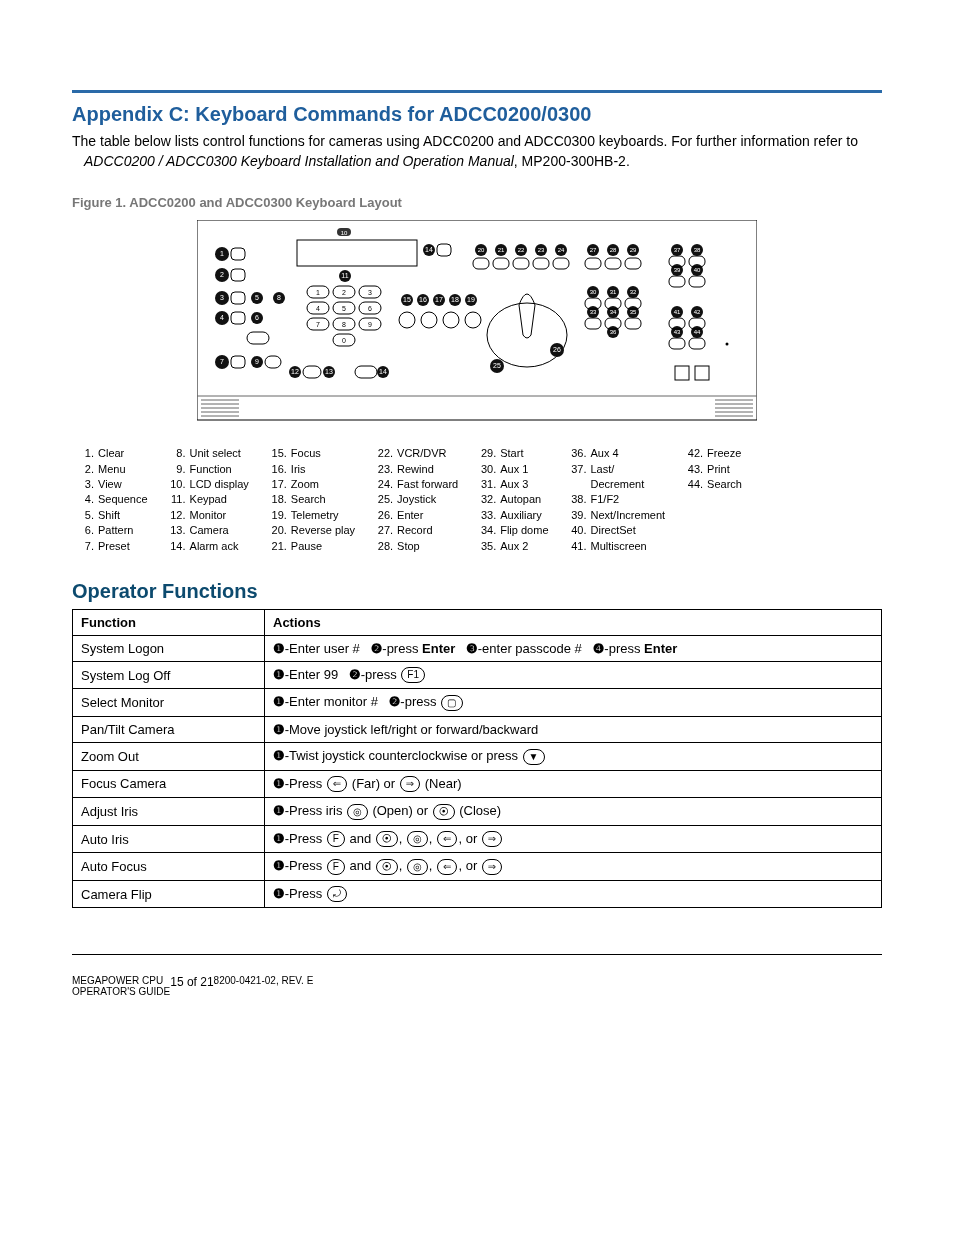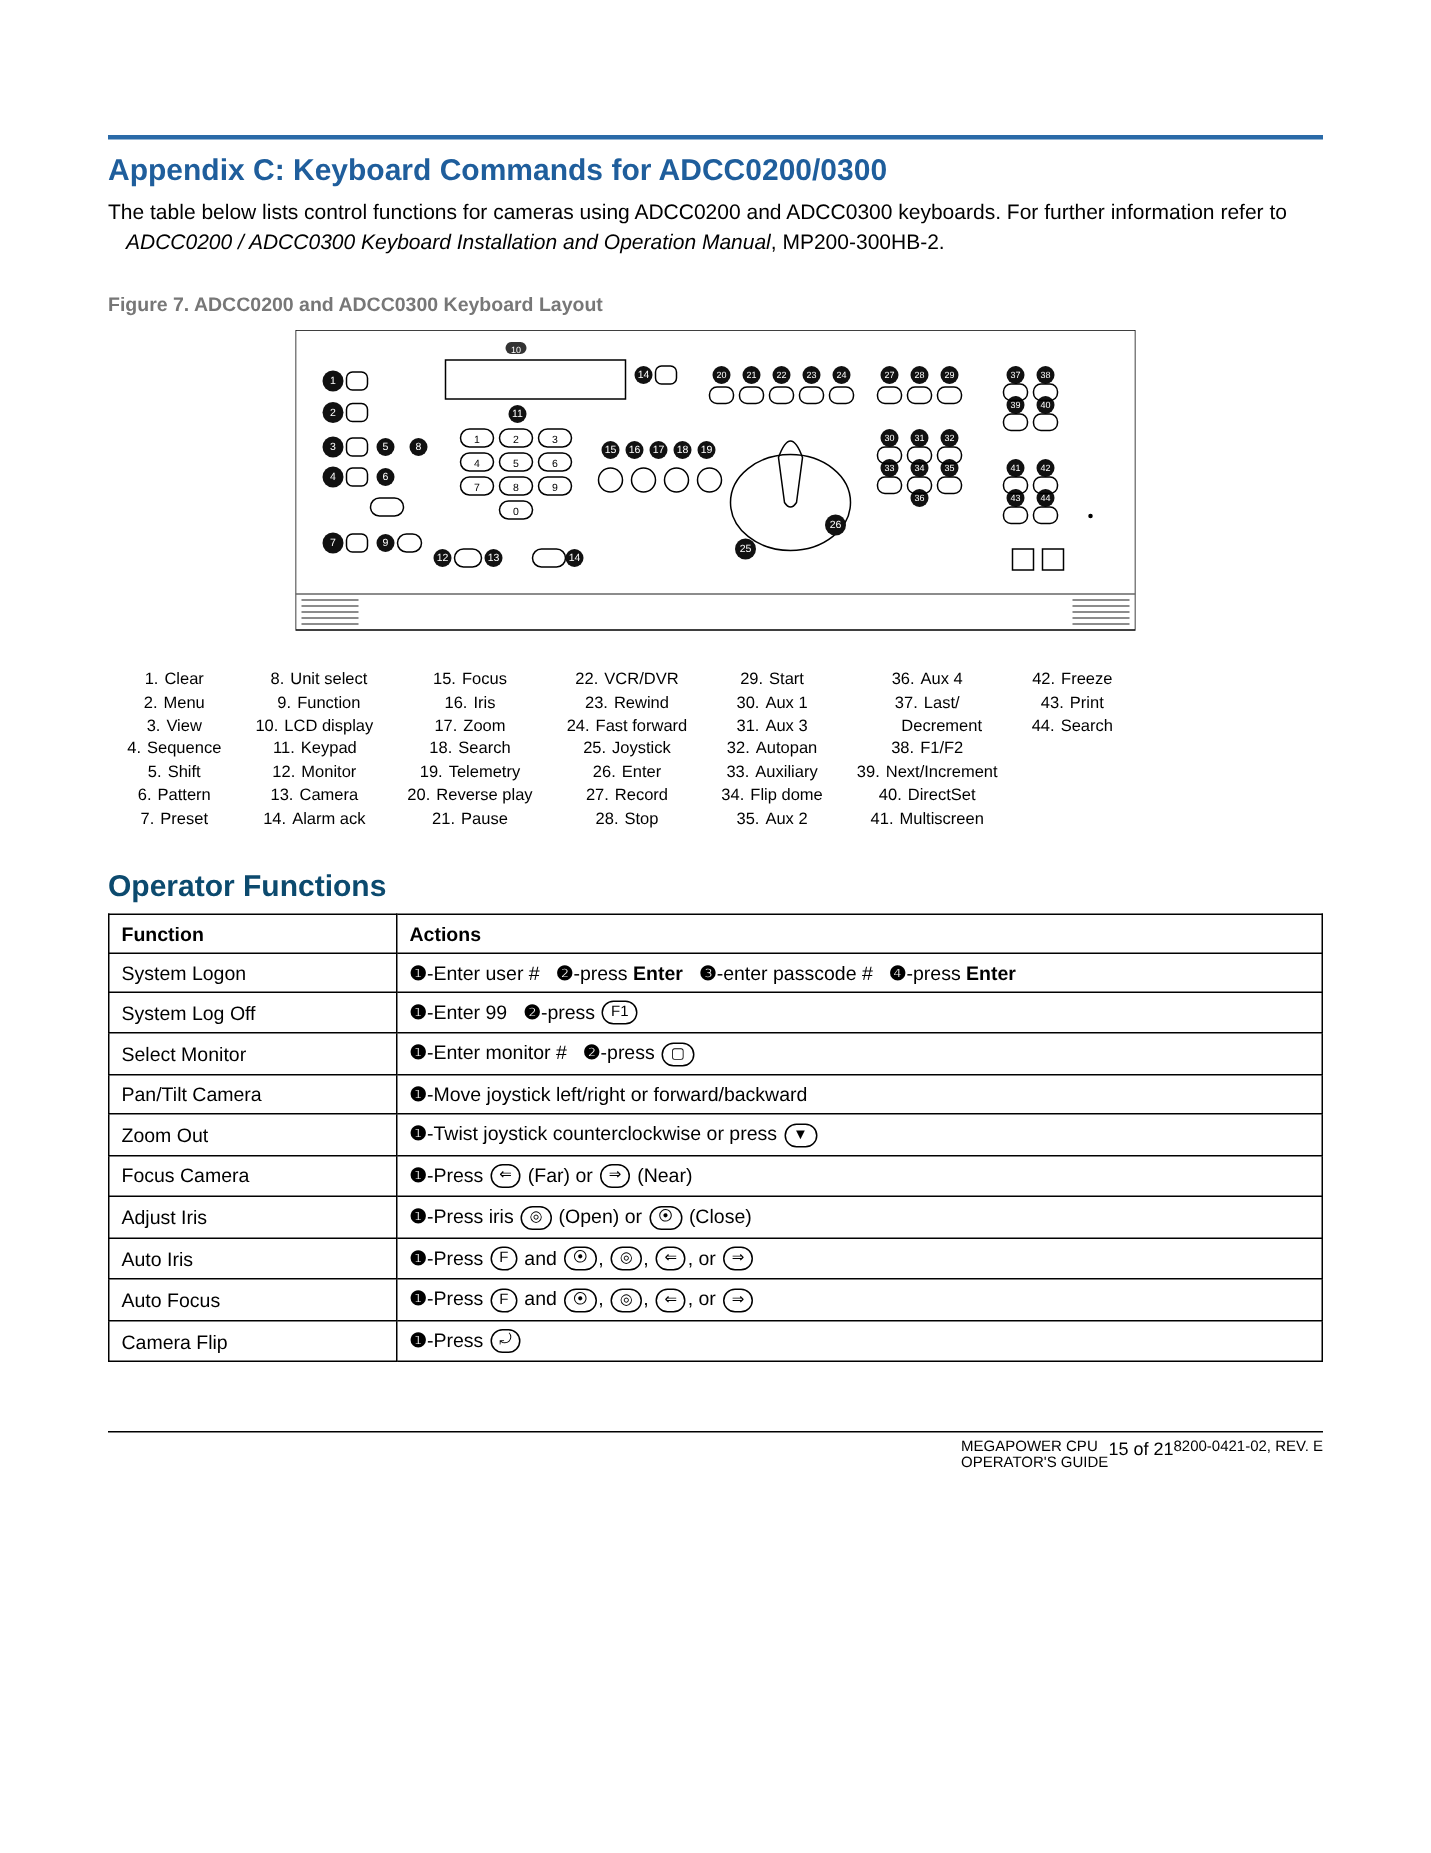--- a/index.html
+++ b/index.html
@@ -40,21 +40,21 @@
   .kb-svg { display:block; margin:0 auto; }
   .legend {
     display: flex;
     flex-direction: row;
     gap: 22px;
     font-size: 11px;
     line-height: 1.4;
     margin: 6px 0 26px;
     padding: 0 6px;
   }
-  .legend-col { display:flex; flex-direction:column;align-items:center; }
+  .legend-col { display:flex; flex-direction:column; }
   .legend-row { white-space: nowrap; }
   .legend-row .n { display:inline-block; width:16px; text-align:right; margin-right:4px;}
   h2.section {
     font-size: 20px;
     font-weight: bold;
     color: #0c4a6e;
     margin: 0 0 6px;
   }
   table.ops {
     border-collapse: collapse;
@@ -76,37 +76,37 @@
     padding:0 5px;
     font-size:10px;
     line-height:14px;
     height:14px;
     vertical-align:middle;
     margin:0 1px;
   }
   .footer {
     border-top:1px solid #000;
     margin-top:46px;
-    padding-top:4px;
+    padding-top:20px;
     font-size:10px;
     display:flex;
-    justify-content:flex-end;
+    justify-content:flex-start;
   }
   .footer .mid { font-size:12px; }
 </style>
 </head>
 <body>
 
 <div class="topline"></div>
 
 <h1 class="title">Appendix C: Keyboard Commands for ADCC0200/0300</h1>
 
 <p class="intro">The table below lists control functions for cameras using ADCC0200 and ADCC0300 keyboards. For further information refer to <em>ADCC0200 / ADCC0300 Keyboard Installation and Operation Manual</em>, MP200-300HB-2.</p>
 
-<div class="fig-caption">Figure 7. ADCC0200 and ADCC0300 Keyboard Layout</div>
+<div class="fig-caption">Figure 1. ADCC0200 and ADCC0300 Keyboard Layout</div>
 
 <div class="keyboard-area">
 <svg class="kb-svg" width="560" height="210" viewBox="0 0 560 210">
   <rect x="0" y="0" width="560" height="200" fill="none" stroke="#000" stroke-width="1"></rect>
 
   <rect x="140" y="8" width="14" height="8" rx="4" fill="#333"></rect>
   <text x="147" y="15" font-size="6" fill="#fff" text-anchor="middle">10</text>
 
   <rect x="100" y="20" width="120" height="26" fill="#fff" stroke="#000"></rect>
 

